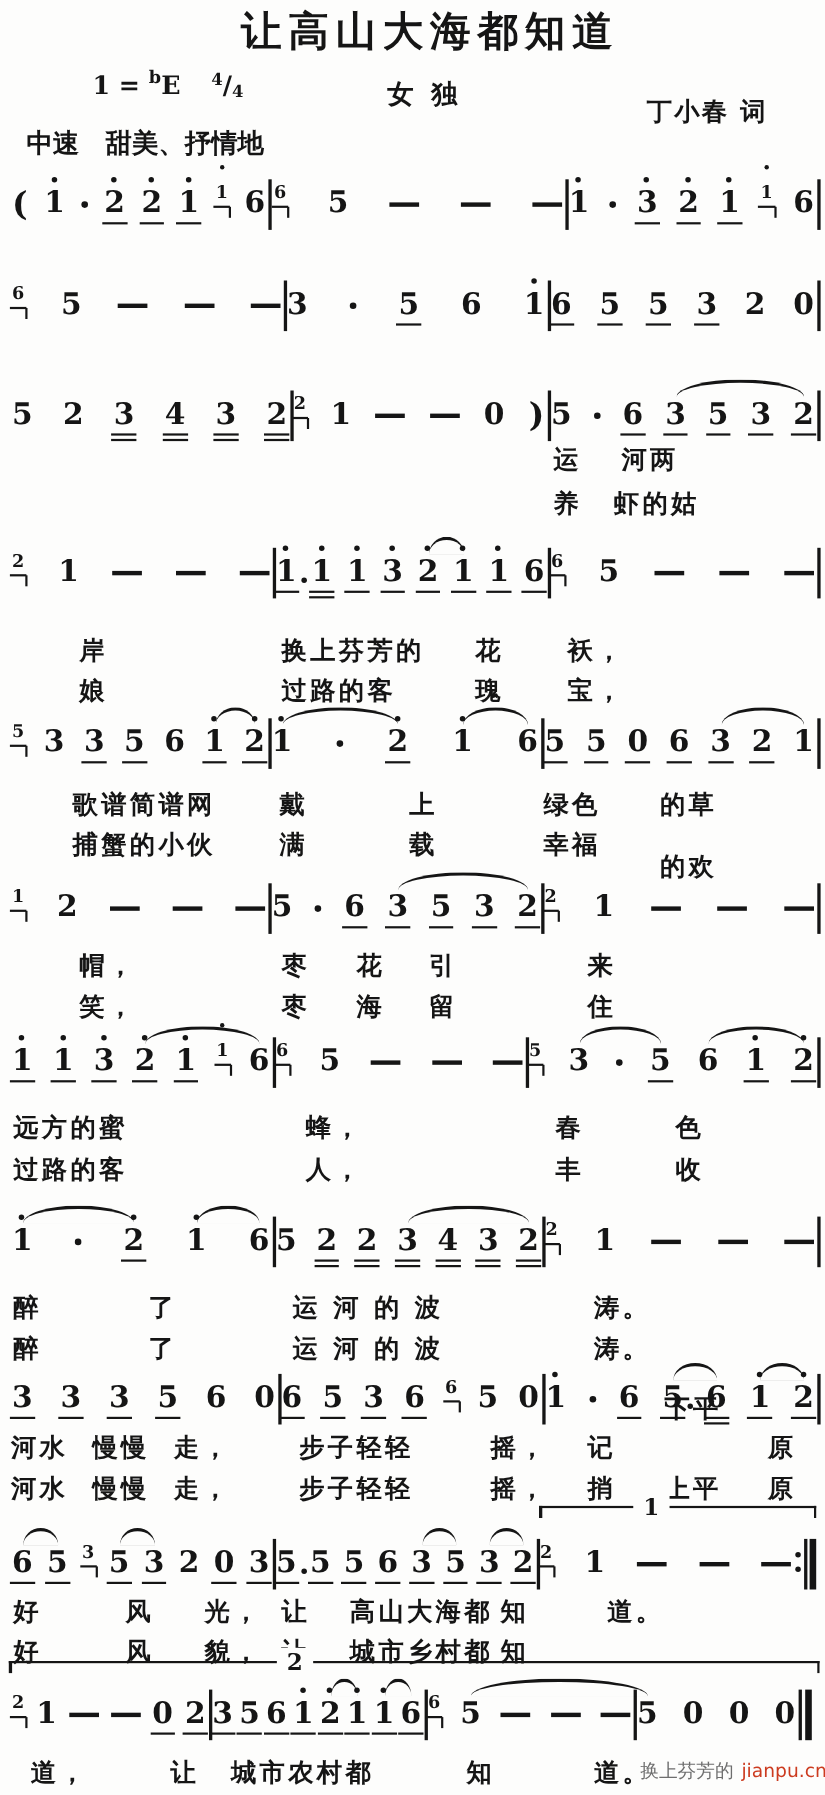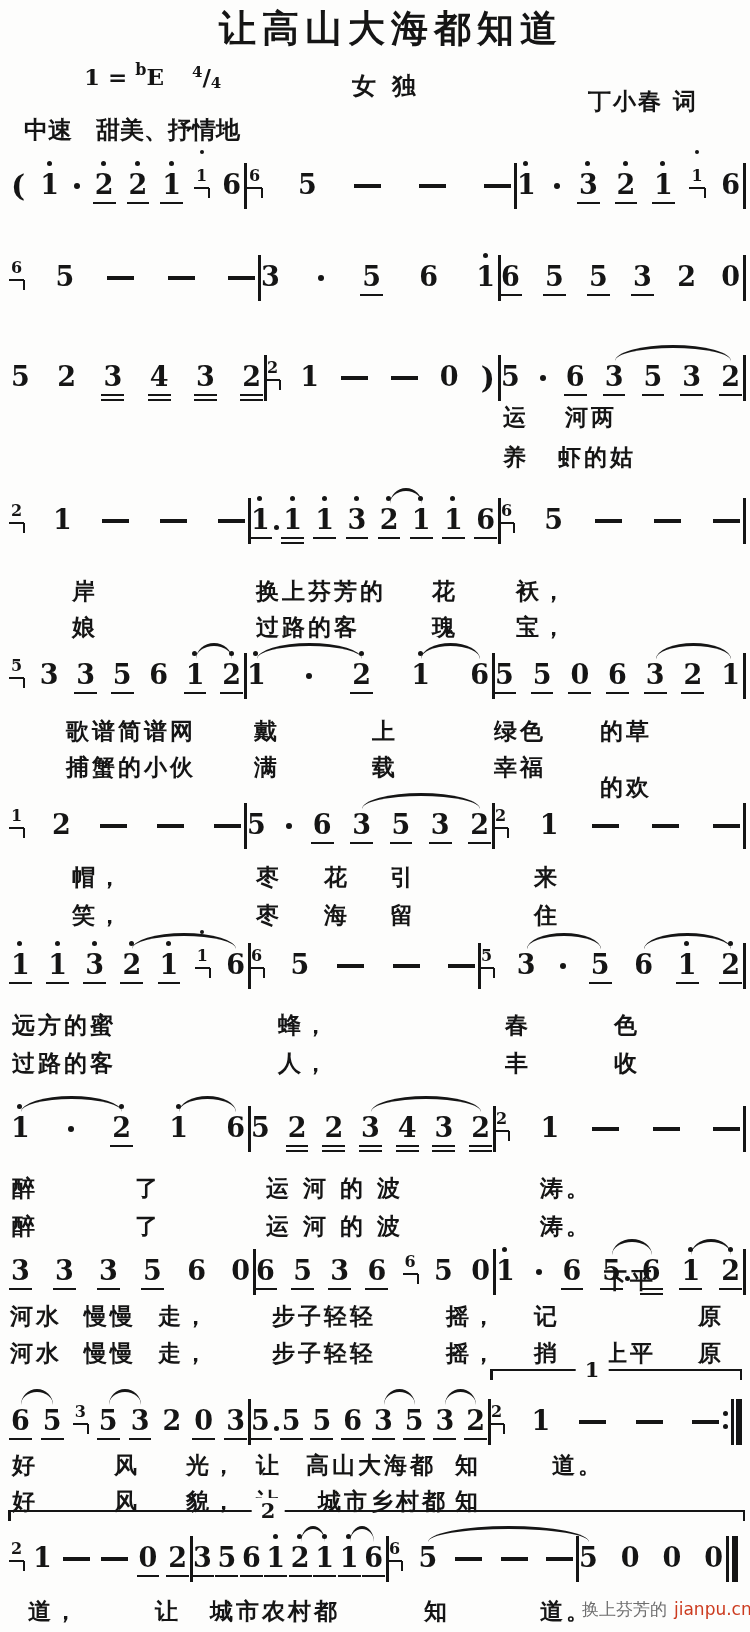--- a/index.html
+++ b/index.html
@@ -541,21 +541,21 @@
       <div class="lyr" style="left: 604px; top: 1338px;">上平</div>
       <div class="lyr" style="left: 698px; top: 1338px;">原</div>
       <div class="slur" style="left: 20.5px; top: 1389px; width: 32px;"></div>
       <div class="slur" style="left: 108.5px; top: 1389px; width: 32px;"></div>
       <div class="slur" style="left: 383.5px; top: 1389px; width: 31px;"></div>
       <div class="slur" style="left: 444.5px; top: 1389px; width: 31px;"></div>
       <div class="lyr" style="left: 12px; top: 1450px;">好</div>
       <div class="lyr" style="left: 114px; top: 1450px;">风</div>
       <div class="lyr" style="left: 186px; top: 1450px;">光，</div>
       <div class="lyr" style="left: 256px; top: 1450px;">让</div>
-      <div class="lyr" style="left: 306px; top: 1450px;">高山大海都</div>
+      <div class="lyr" style="left: 318px; top: 1450px;">高山大海都</div>
       <div class="lyr" style="left: 455px; top: 1450px;">知</div>
       <div class="lyr" style="left: 552px; top: 1450px;">道。</div>
       <div class="lyr" style="left: 12px; top: 1486px;">好</div>
       <div class="lyr" style="left: 114px; top: 1486px;">风</div>
       <div class="lyr" style="left: 186px; top: 1486px;">貌，</div>
       <div class="lyr" style="left: 256px; top: 1486px;">让</div>
       <div class="lyr" style="left: 318px; top: 1486px;">城市乡村都</div>
       <div class="lyr" style="left: 455px; top: 1486px;">知</div>
       <div class="slur" style="left: 300.5px; top: 1526px; width: 24px;"></div>
       <div class="slur" style="left: 349.5px; top: 1526px; width: 24px;"></div>

